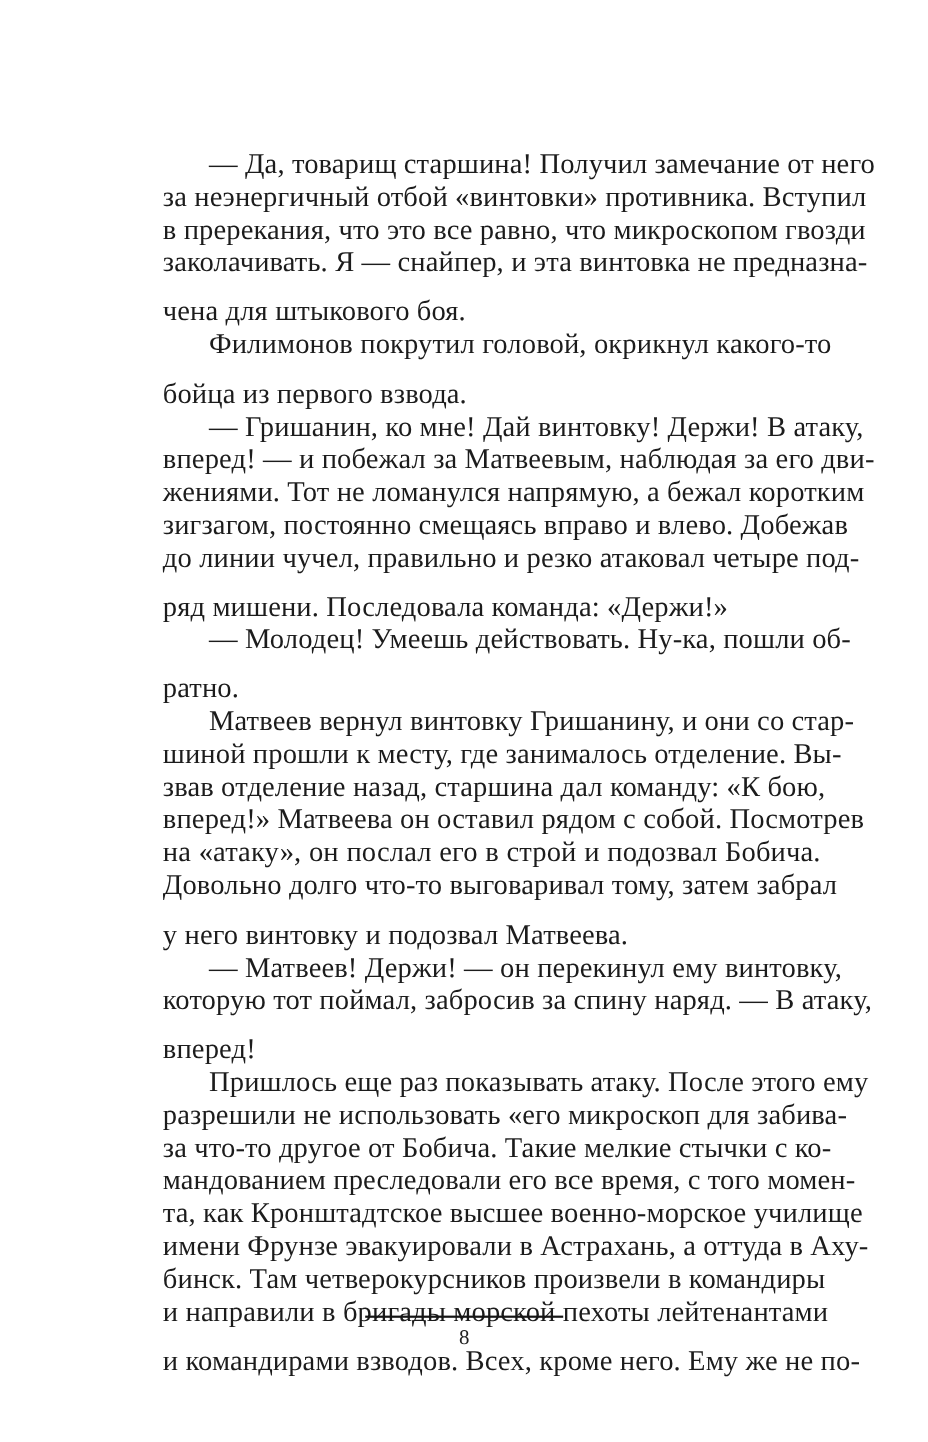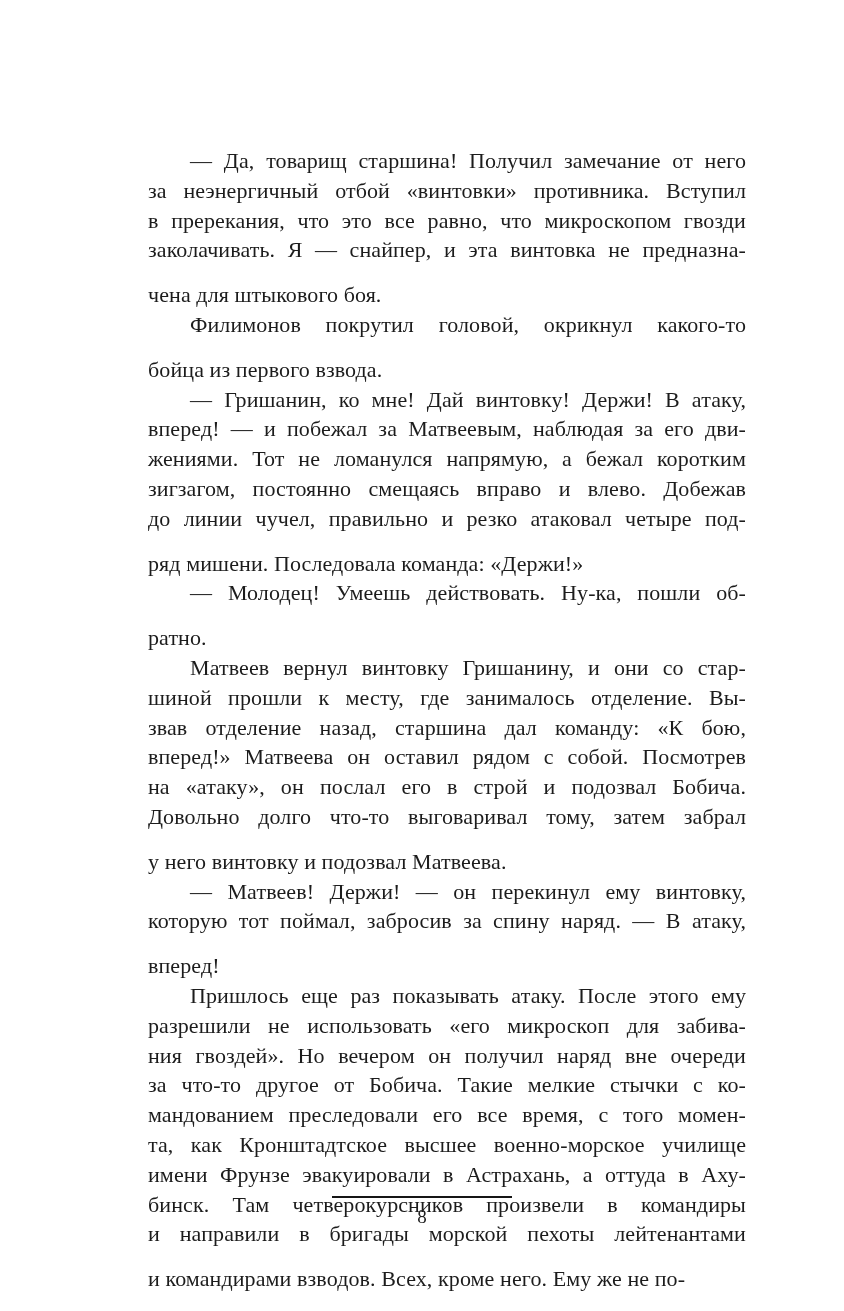--- a/index.html
+++ b/index.html
@@ -15,24 +15,24 @@
     font-family: "Liberation Serif", "DejaVu Serif", serif;
   }
   .page {
     position: absolute;
     inset: 0;
     background: #ffffff;
   }
   .text-block {
     position: absolute;
     left: 148px;
-    top: 146px;
+    top: 134px;
     width: 598px;
     color: #1c1c1c;
-    font-size: 22px;
+    font-size: 26px;
     line-height: 29.8px;
     letter-spacing: 0.1px;
   }
   .para {
     margin: 0;
     padding: 0;
   }
   .line {
     text-align: justify;
     text-align-last: justify;
@@ -103,21 +103,20 @@
         <div class="line last">у него винтовку и подозвал Матвеева.</div>
       </div>
       <div class="para">
         <div class="line first">— Матвеев! Держи! — он перекинул ему винтовку,</div>
         <div class="line">которую тот поймал, забросив за спину наряд. — В атаку,</div>
         <div class="line last">вперед!</div>
       </div>
       <div class="para">
         <div class="line first">Пришлось еще раз показывать атаку. После этого ему</div>
         <div class="line">разрешили не использовать «его микроскоп для забива-</div>
-        <div class="line">ния гвоздей». Но вечером он получил наряд вне очереди</div>
         <div class="line">за что-то другое от Бобича. Такие мелкие стычки с ко-</div>
         <div class="line">мандованием преследовали его все время, с того момен-</div>
         <div class="line">та, как Кронштадтское высшее военно-морское училище</div>
         <div class="line">имени Фрунзе эвакуировали в Астрахань, а оттуда в Аху-</div>
         <div class="line">бинск. Там четверокурсников произвели в командиры</div>
         <div class="line">и направили в бригады морской пехоты лейтенантами</div>
         <div class="line last">и командирами взводов. Всех, кроме него. Ему же не по-</div>
       </div>
     </div>
   <div class="footer-divider"></div>

